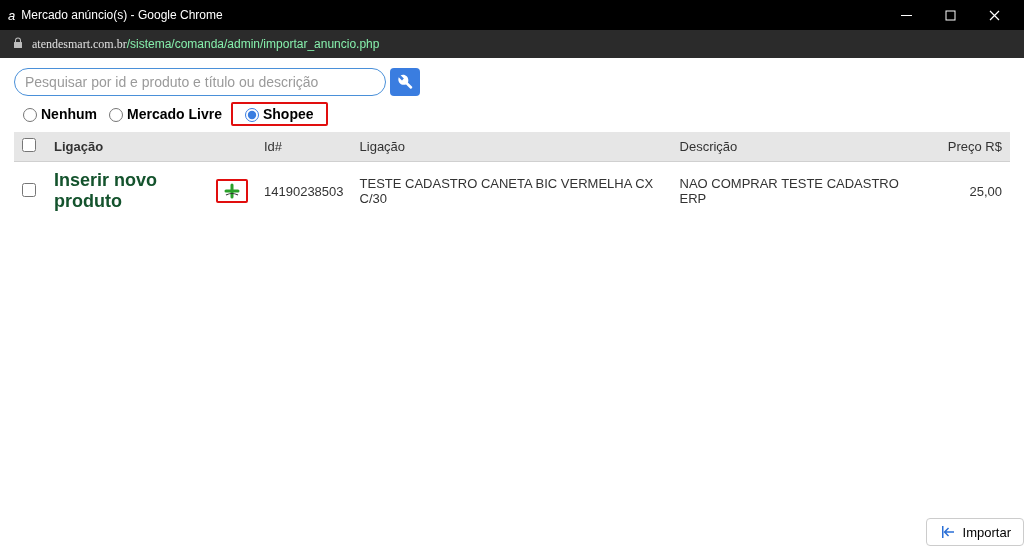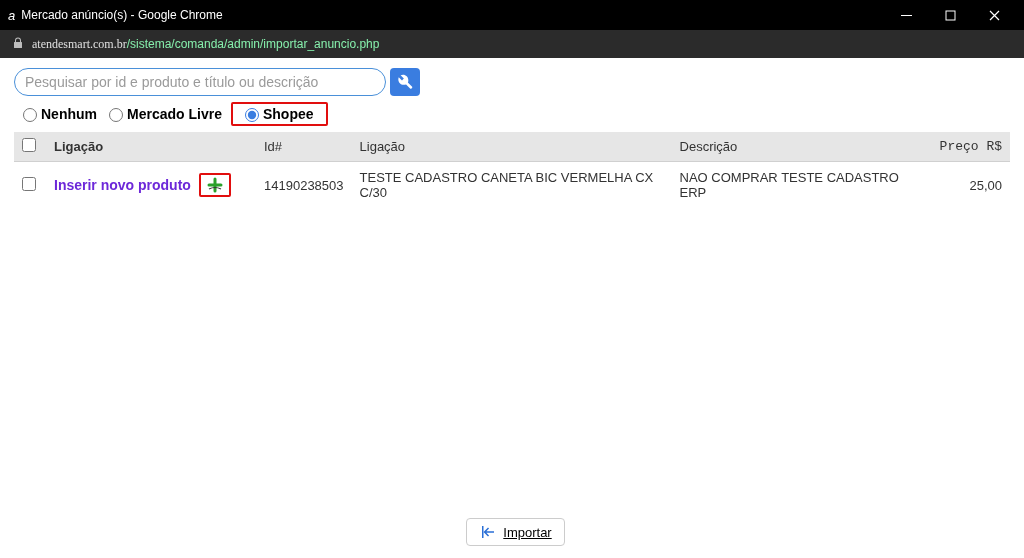--- a/index.html
+++ b/index.html
@@ -31,25 +31,25 @@
     .radio-wrap input[type=radio] { width: 14px; height: 14px; accent-color: #3a7de0; }
 
     table.listing { width: 100%; border-collapse: collapse; }
     table.listing thead th { background: #e6e6e6; color: #333; text-align: left; font-weight: normal; font-size: 13px; padding: 6px 8px; border-bottom: 1px solid #d0d0d0; }
     table.listing thead th:last-child { text-align: right; }
     table.listing thead th:first-child { width: 32px; }
     table.listing tbody td { padding: 8px; color: #333; font-size: 13px; vertical-align: middle; }
     table.listing tbody td:last-child { text-align: right; }
     .chk input { width: 14px; height: 14px; }
     .ligacao-cell { display: flex; align-items: center; gap: 8px; }
-    .inserir-link { color: #6d28d9; font-weight: bold; text-decoration: none; font-size: 14px; }
+    .inserir-link { color: #14532d; font-weight: bold; text-decoration: none; font-size: 18px; }
     .add-icon-box { border: 2px solid #e10e0e; border-radius: 2px; padding: 2px 6px; display: inline-flex; align-items: center; justify-content: center; }
     .add-icon-box svg { width: 16px; height: 16px; }
 
-    .footerbar { display: flex; justify-content: center; align-items: center; padding: 8px 0 12px 7px; text-decoration: underline; }
+    .footerbar { display: flex; justify-content: flex-end; align-items: center; padding: 8px 0 12px 7px; }
     .import-btn { background: #fff; border: 1px solid #ccc; border-radius: 4px; padding: 4px 12px; display: inline-flex; align-items: center; gap: 6px; cursor: pointer; font-size: 13px; }
     .import-btn svg { width: 18px; height: 18px; }
   </style>
 </head>
 <body>
 
 <div class="titlebar">
   <span class="app-icon">a</span>
   <span class="title">Mercado anúncio(s) - Google Chrome</span>
   <div class="win-controls">
@@ -110,21 +110,21 @@
   <table class="listing">
     <thead>
       <tr>
         <th class="chk">
           <input type="checkbox" style="">
         </th>
         <th style="width:210px;font-weight:bold;">Ligação</th>
         <th style="width:90px;">Id#</th>
         <th style="width:320px;">Ligação</th>
         <th>Descrição</th>
-        <th style="width:80px;font-family:Liberation Mono, monospace;">Preço R$</th>
+        <th style="width:80px;">Preço R$</th>
       </tr>
     </thead>
     <tbody>
       <tr>
         <td class="chk">
           <input type="checkbox" style="">
         </td>
         <td>
           <div class="ligacao-cell">
             <a href="#" class="inserir-link">Inserir novo produto</a>

